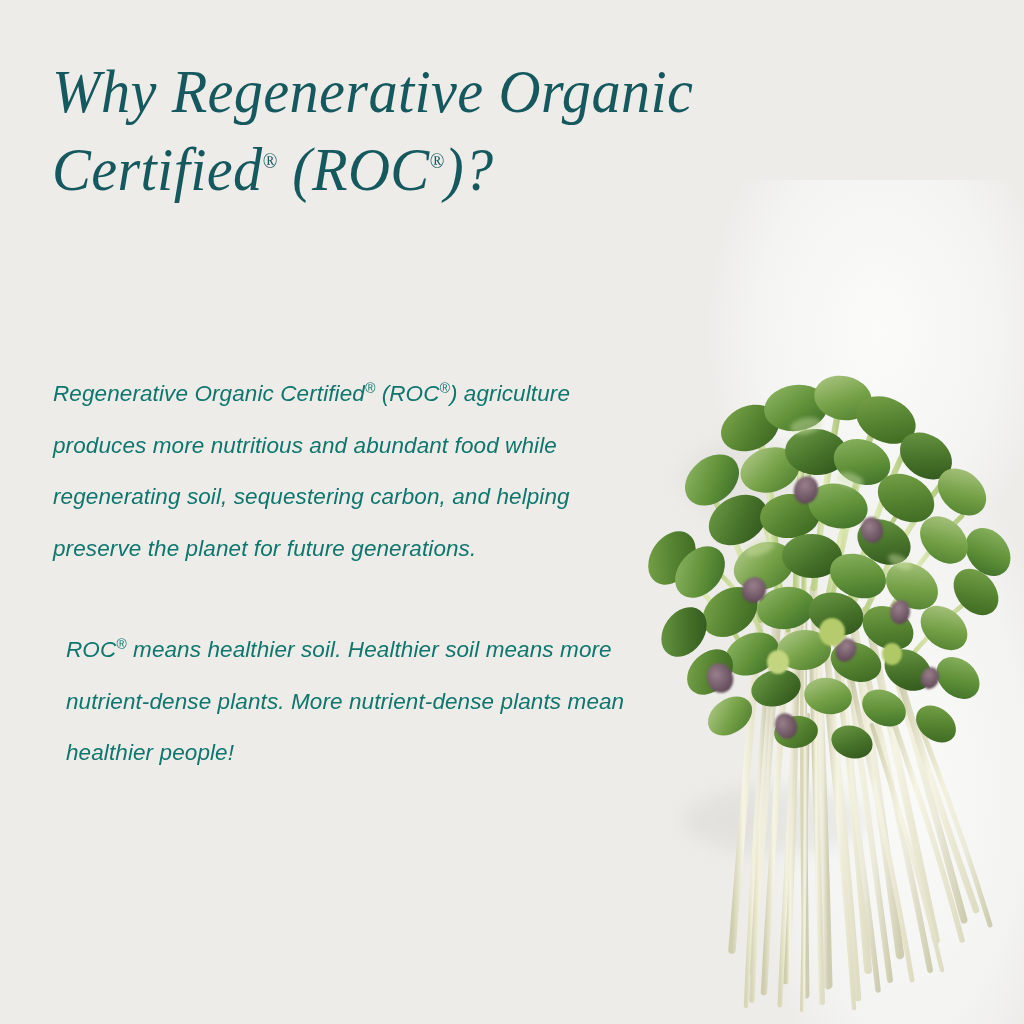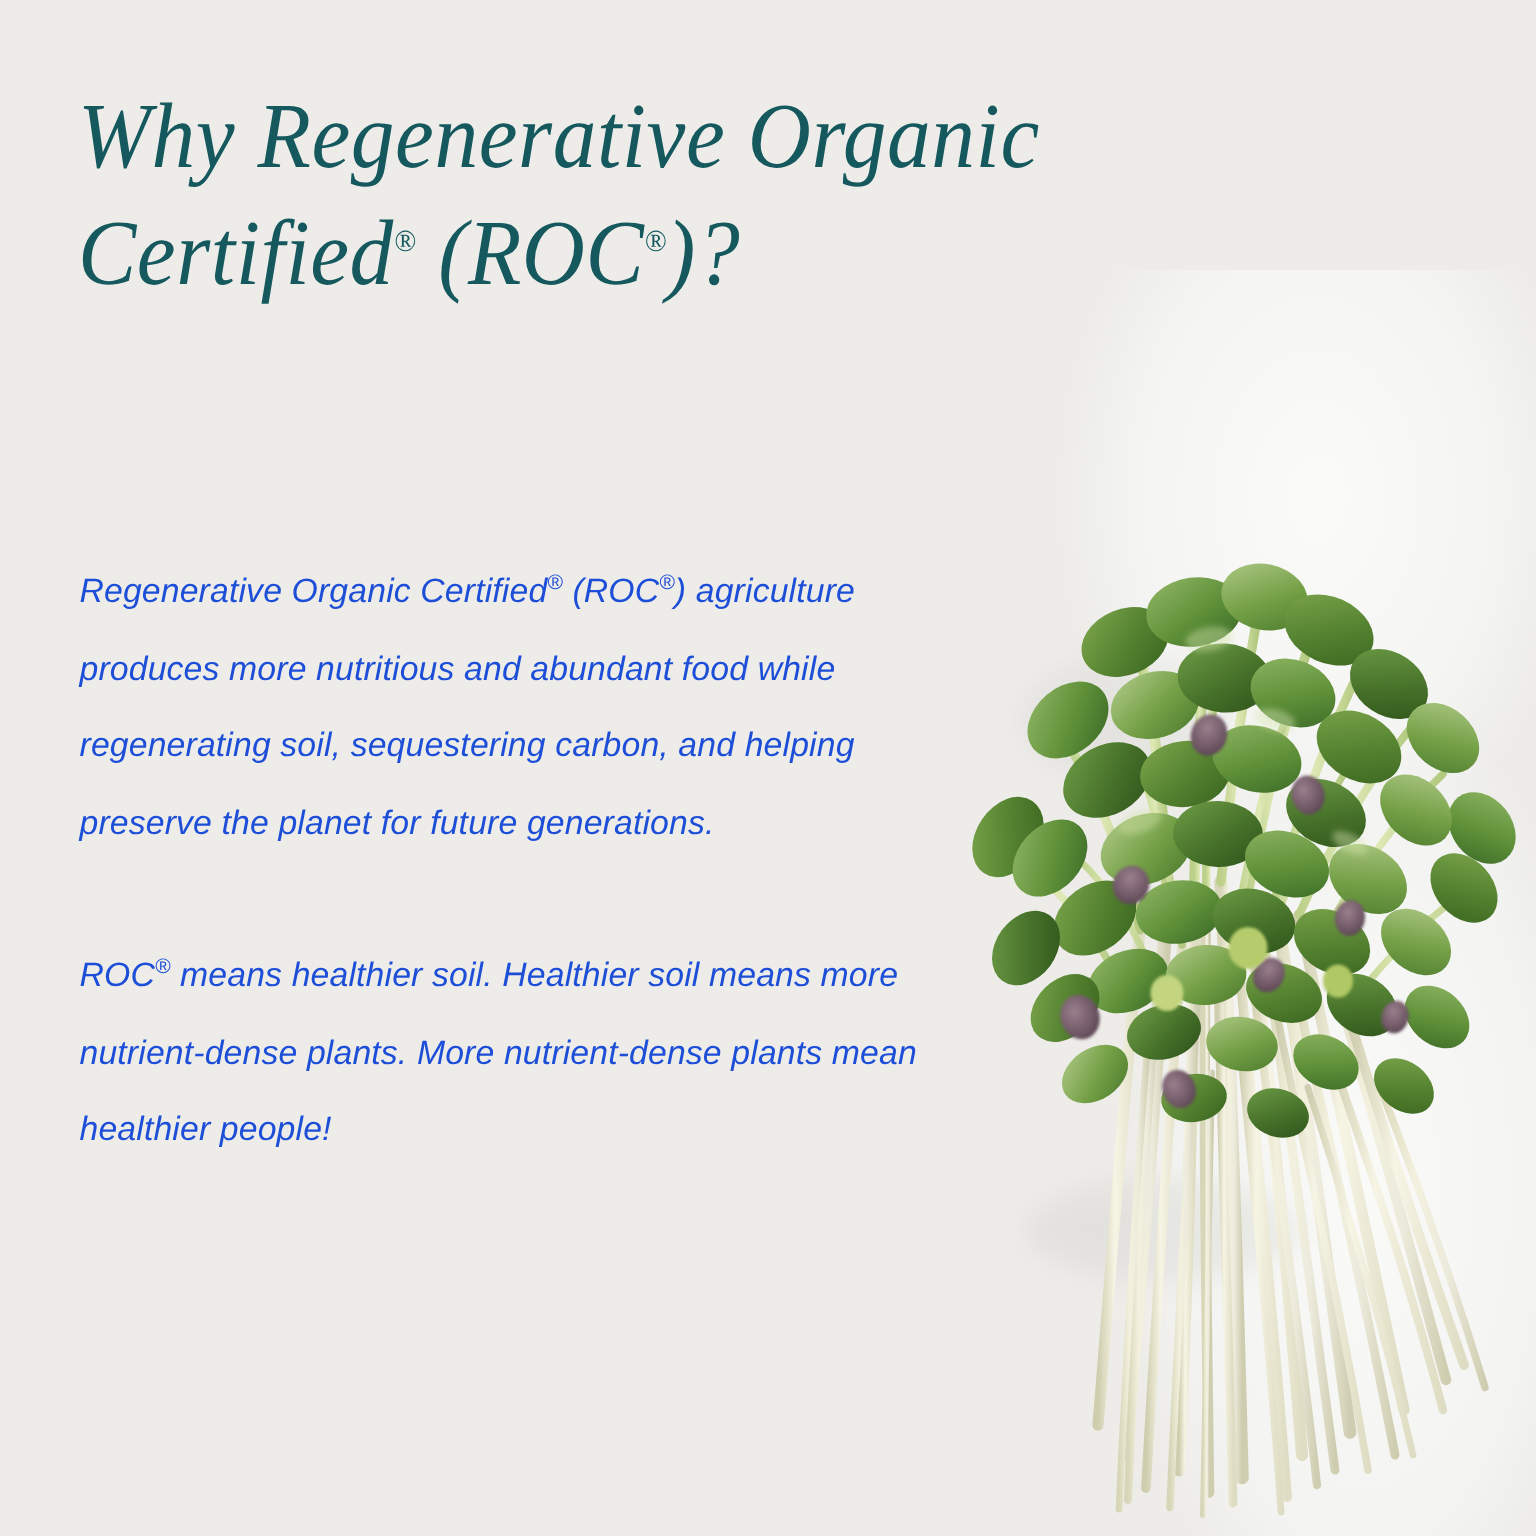--- a/index.html
+++ b/index.html
@@ -61,28 +61,28 @@
     vertical-align:super;
     line-height:0;
     letter-spacing:0;
   }
 
   
   .body-copy {
     position:absolute;
     left:53px; top:368px;
     width:610px;
-    color:#1d4ed8;
+    color:#0f766e;
     font-size:22.5px;
     line-height:51.5px;
     font-weight:400;
     letter-spacing:0.1px;
   }
   .body-copy p { margin:0; white-space:pre-line; }
-  .body-copy p + p { margin-top:50px; }
+  .body-copy p + p { margin-top:50px;margin-left:13px; }
   .body-copy sup {
     font-size:0.62em;
     vertical-align:super;
     line-height:0;
   }
 </style>
 </head>
 <body>
 
 <div class="page">

